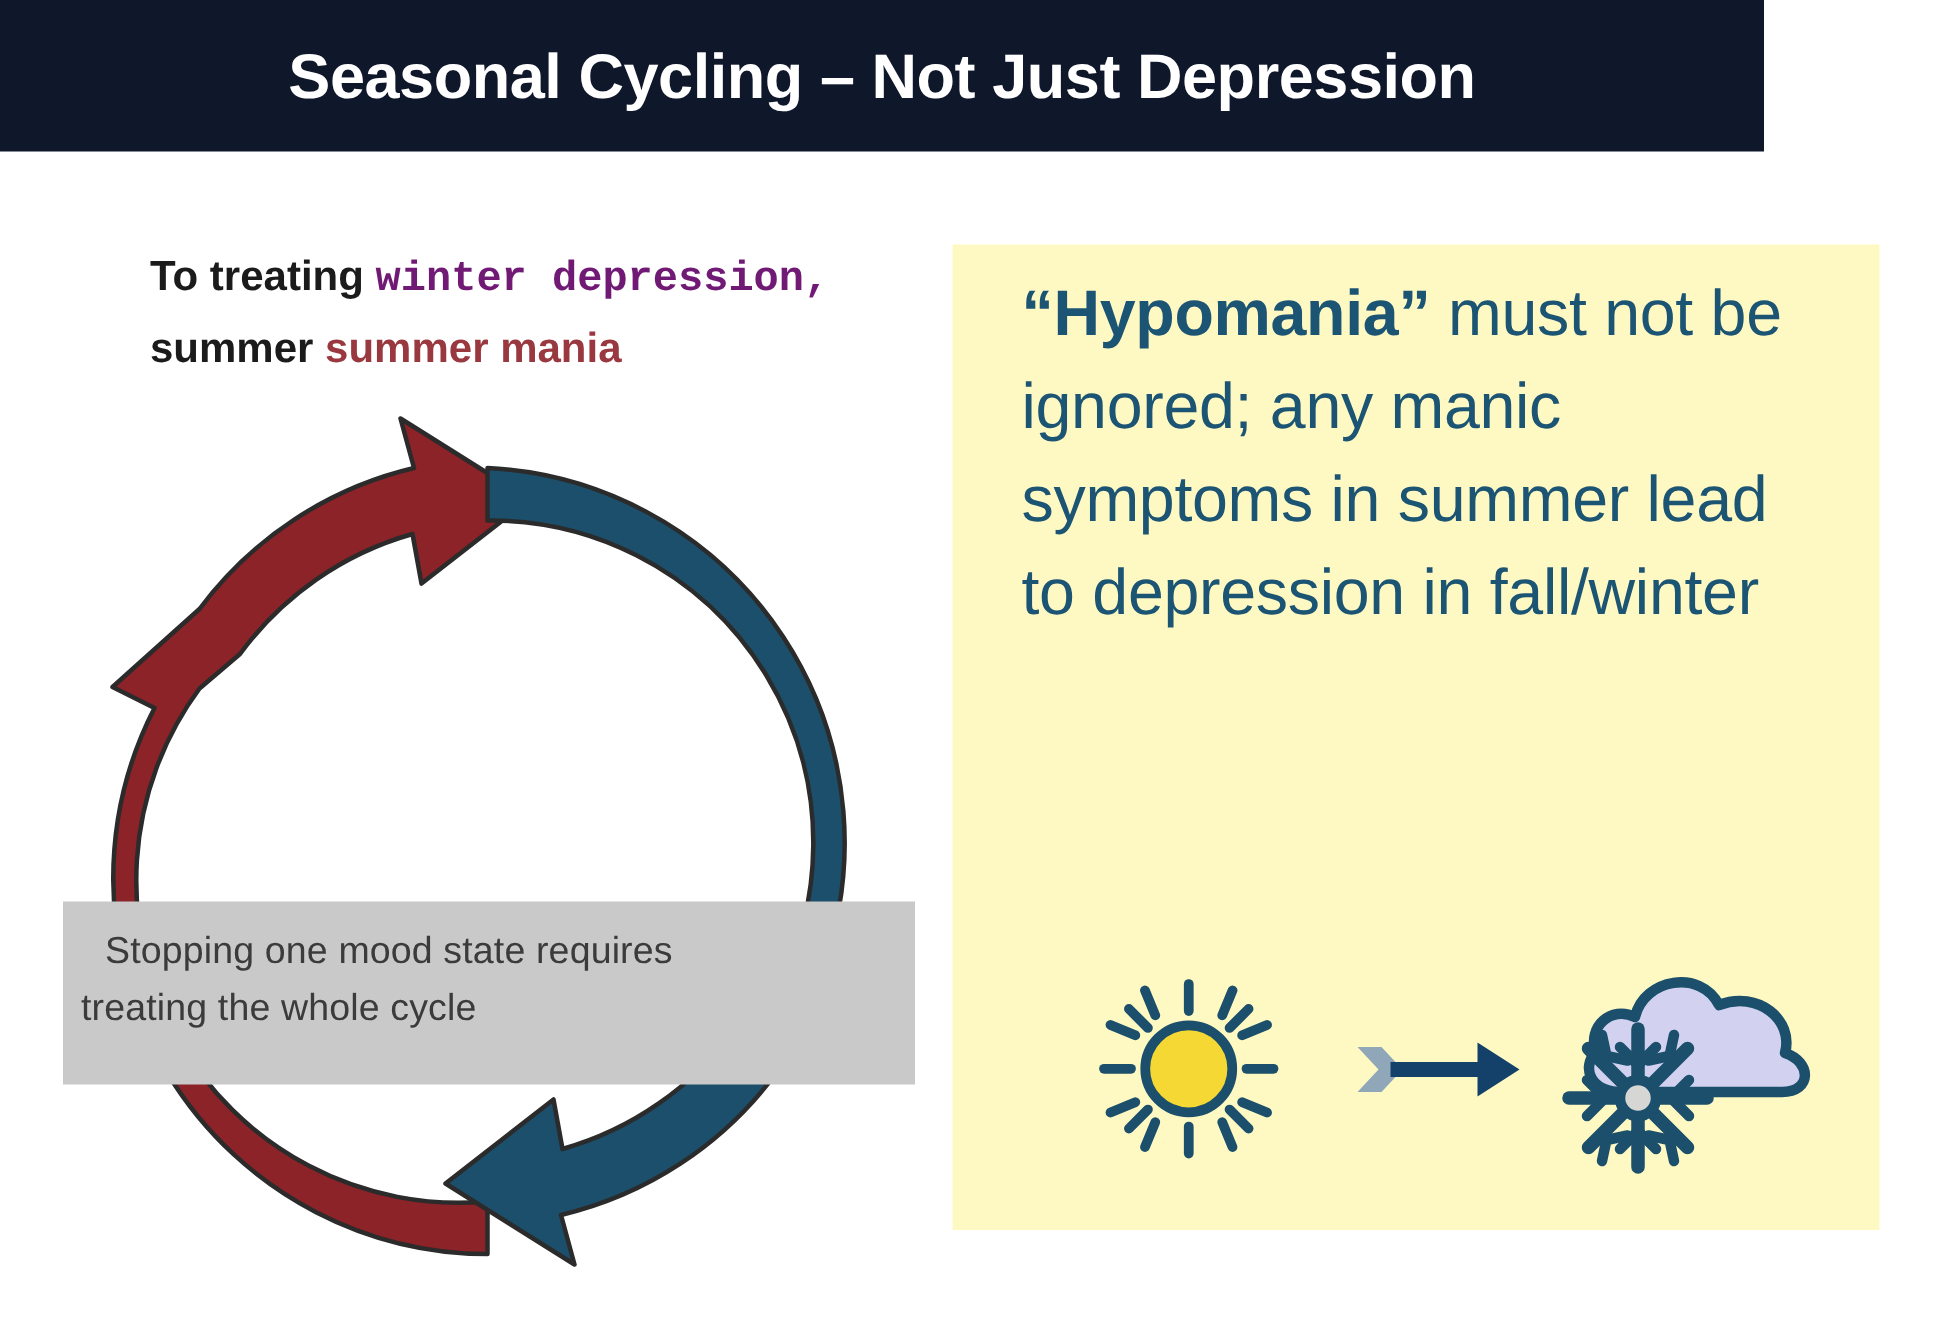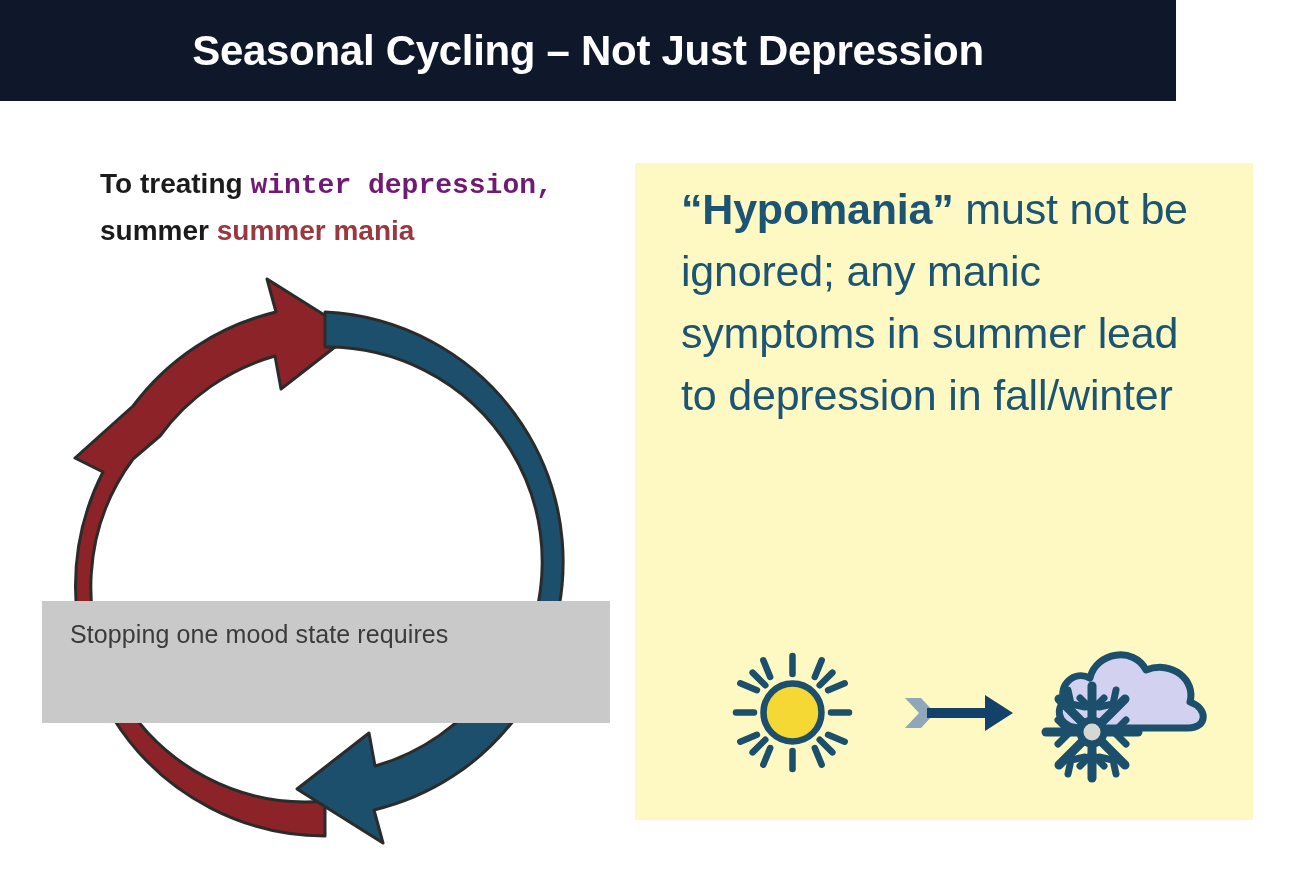--- a/index.html
+++ b/index.html
@@ -154,20 +154,21 @@
                  A 215 215 0 0 0 445 410
                  L 472 387
                  A 215 215 0 0 0 280 71
                  Z" fill="#1B4F6B" stroke="#2b2b2b" stroke-width="3" stroke-linejoin="round"></path>
       </g>
     </svg>
   </div>
 
   <div class="caption-band">
     <div class="cap-line">Stopping one mood state requires</div>
+    <div class="cap-line second">treating the whole cycle</div>
   </div>
 </div>
 
 <div class="right-panel">
 
   <div class="panel-text">
     <span class="bold">“Hypomania”</span><span> must not be ignored; any manic symptoms in summer lead to depression in fall/winter</span>
   </div>
 
   <div class="weather-row">

